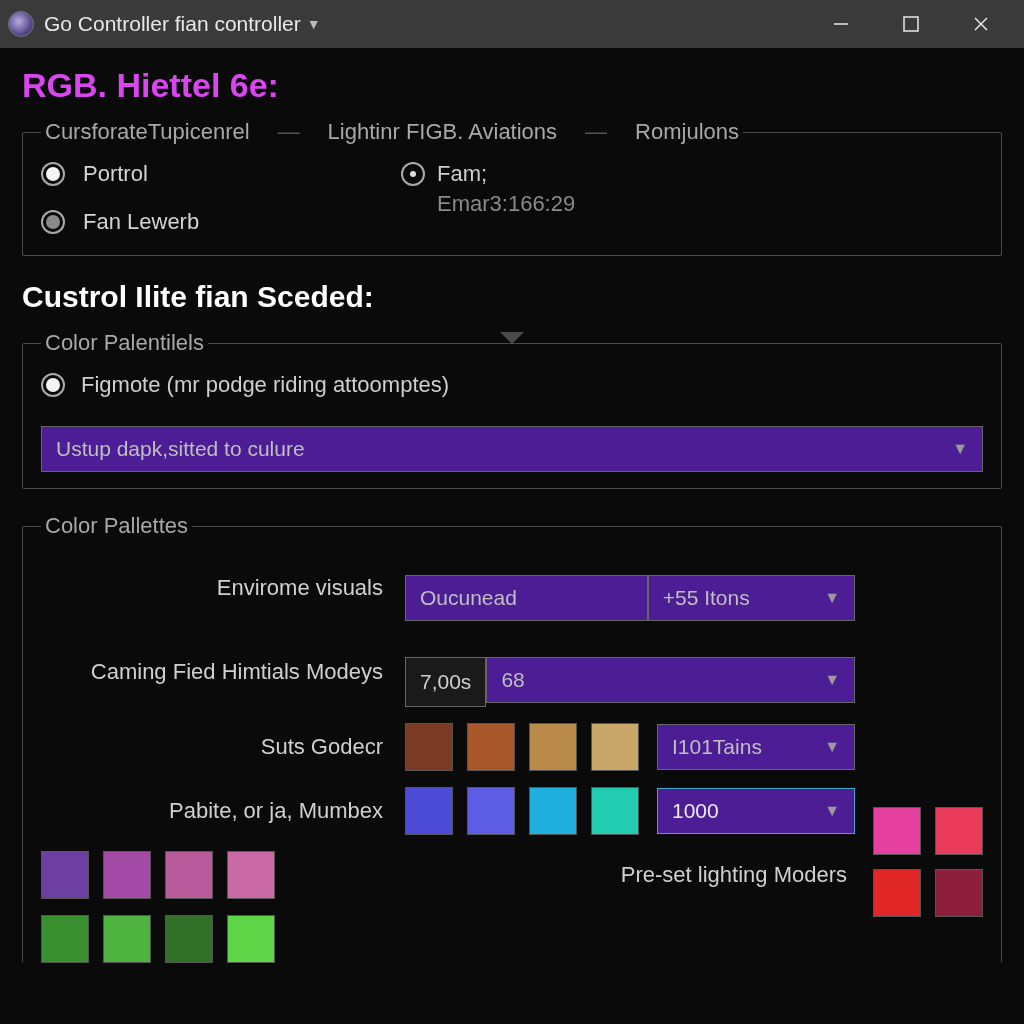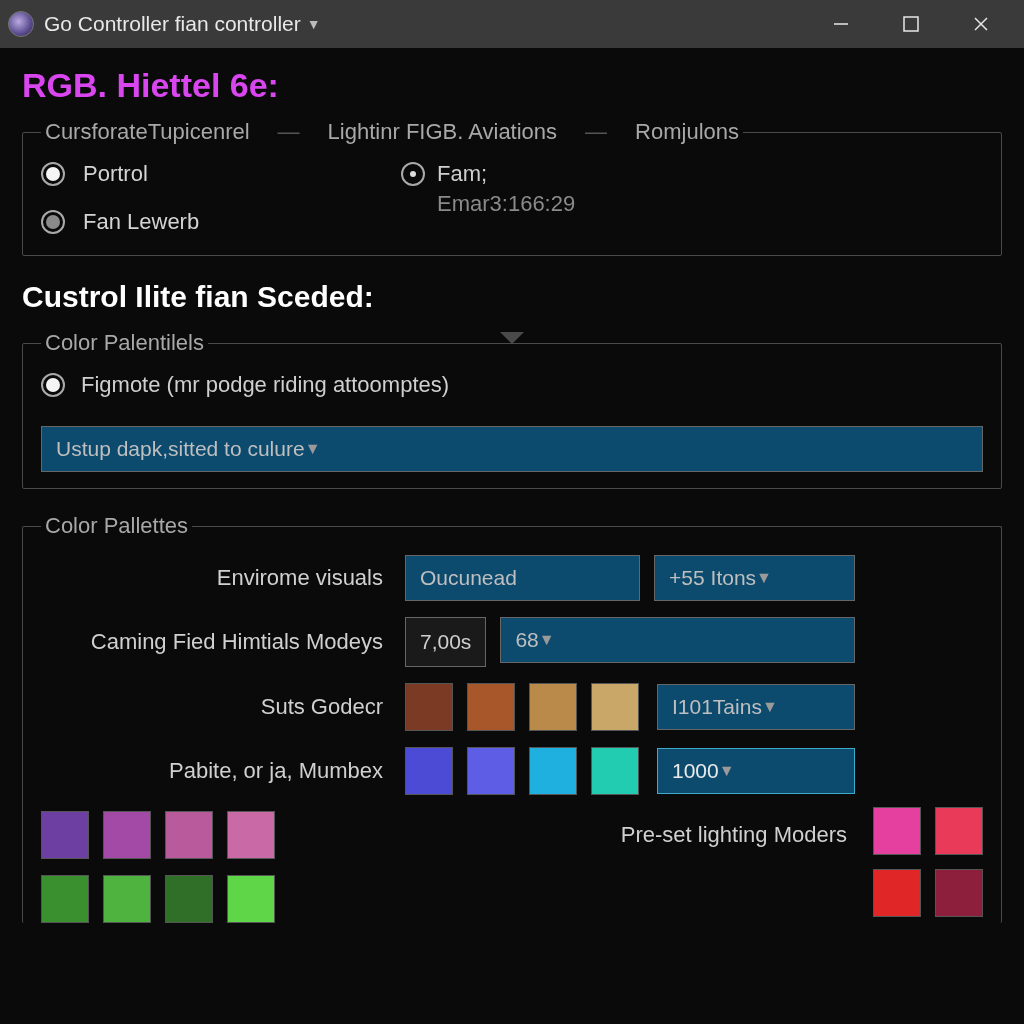--- a/index.html
+++ b/index.html
@@ -144,22 +144,23 @@
     border-left:12px solid transparent;
     border-right:12px solid transparent;
     border-top:12px solid #4a4a4a;
   }
 
   .bold-legend { font-weight: 700; font-size: 24px; color:#fff; }
 
   .combo {
     height: 46px;
     border: 1px solid #666;
-    background: #0c4a6e;
+    background: #4c1d95;
     display:flex; align-items:center;
+    justify-content: space-between;
     padding: 8px 14px;
     color:#bfbfbf;
     font-size: 21px;
   }
   .combo .chev { color:#9a9a9a; font-size:16px; }
 
   .opt-row { display:flex; align-items:center; gap:16px; font-size:22px; color:#cfcfcf; margin-bottom:28px; }
 
   .grid-form {
     display: grid;
@@ -167,21 +168,21 @@
     row-gap: 16px;
     column-gap: 14px;
     align-items: center;
   }
   .grid-form .lbl {
     text-align: right;
     font-size: 22px;
     color: #d0d0d0;
     padding-right: 8px;
   }
-  .dual { display:flex; gap:14px; }
+  .dual { display:flex; gap:0;margin-top:20px; }
   .dual .combo:first-child { flex:1.2; }
   .dual .combo:last-child { flex:1; }
 
   .textbox {
     height: 50px;
     border: 1px solid #666;
     background: #1a1a1a;
     display:flex; align-items:center;
     padding: 0 14px;
     color:#cfcfcf;

